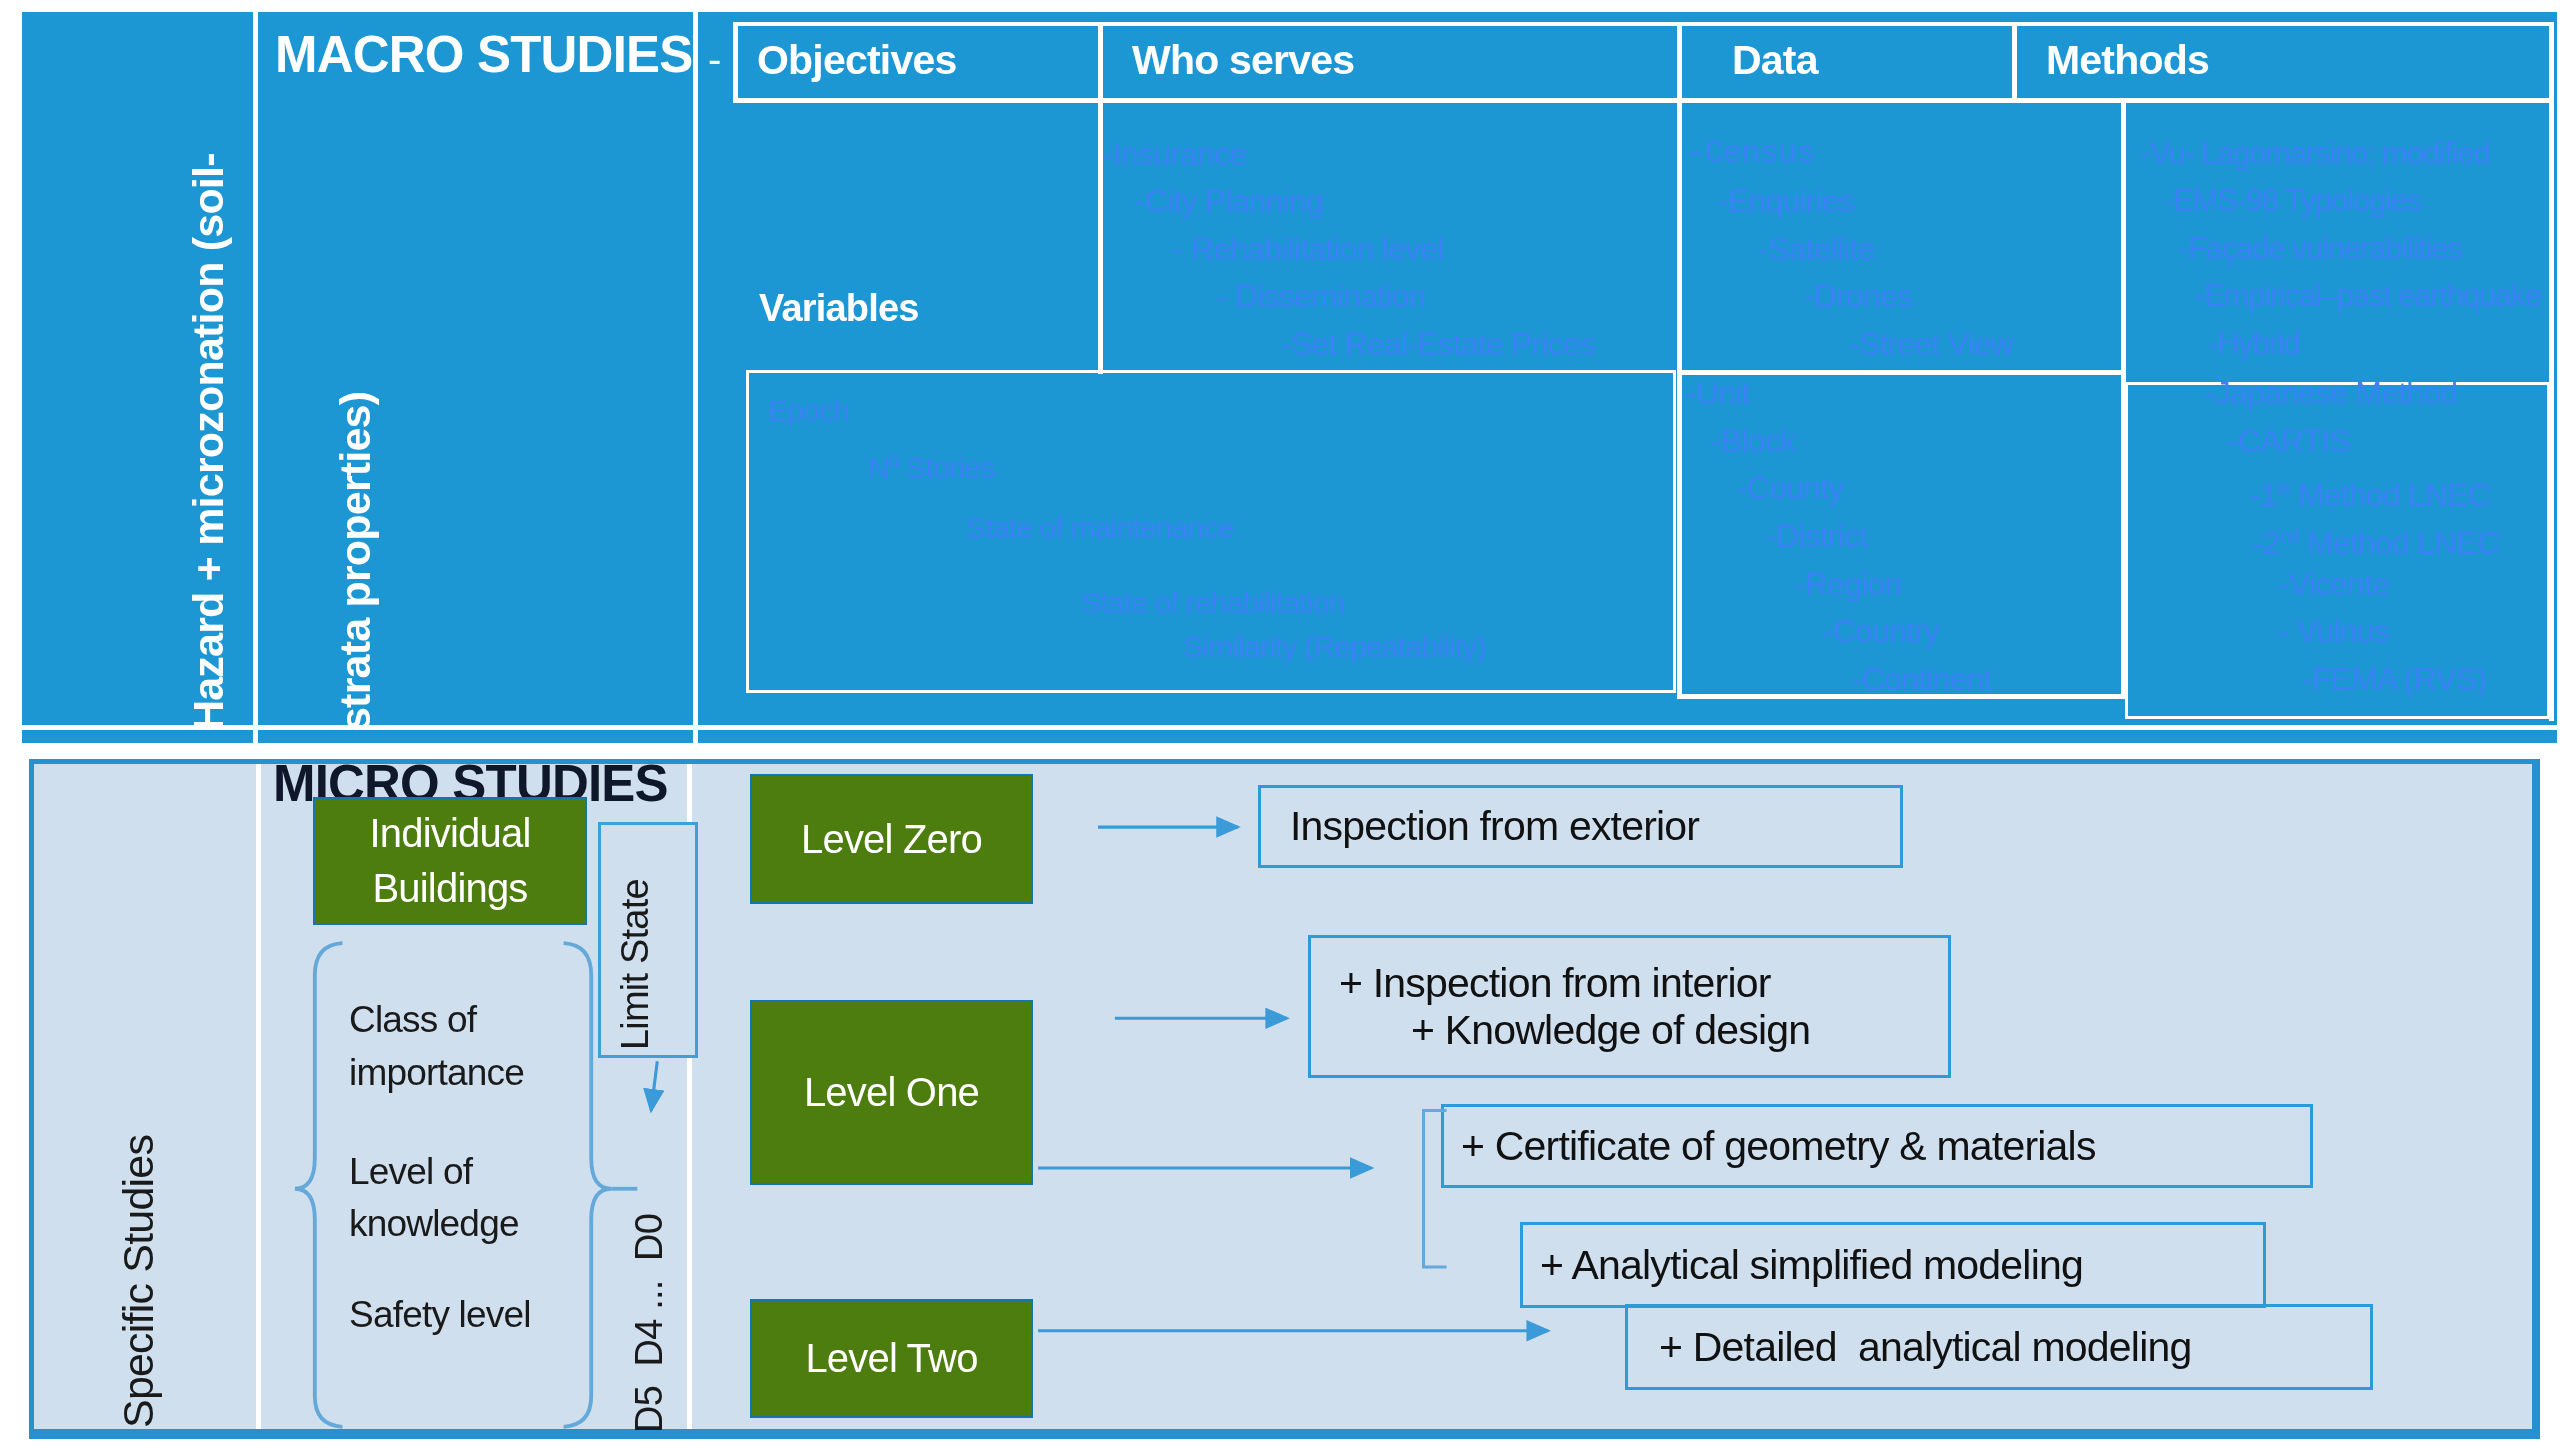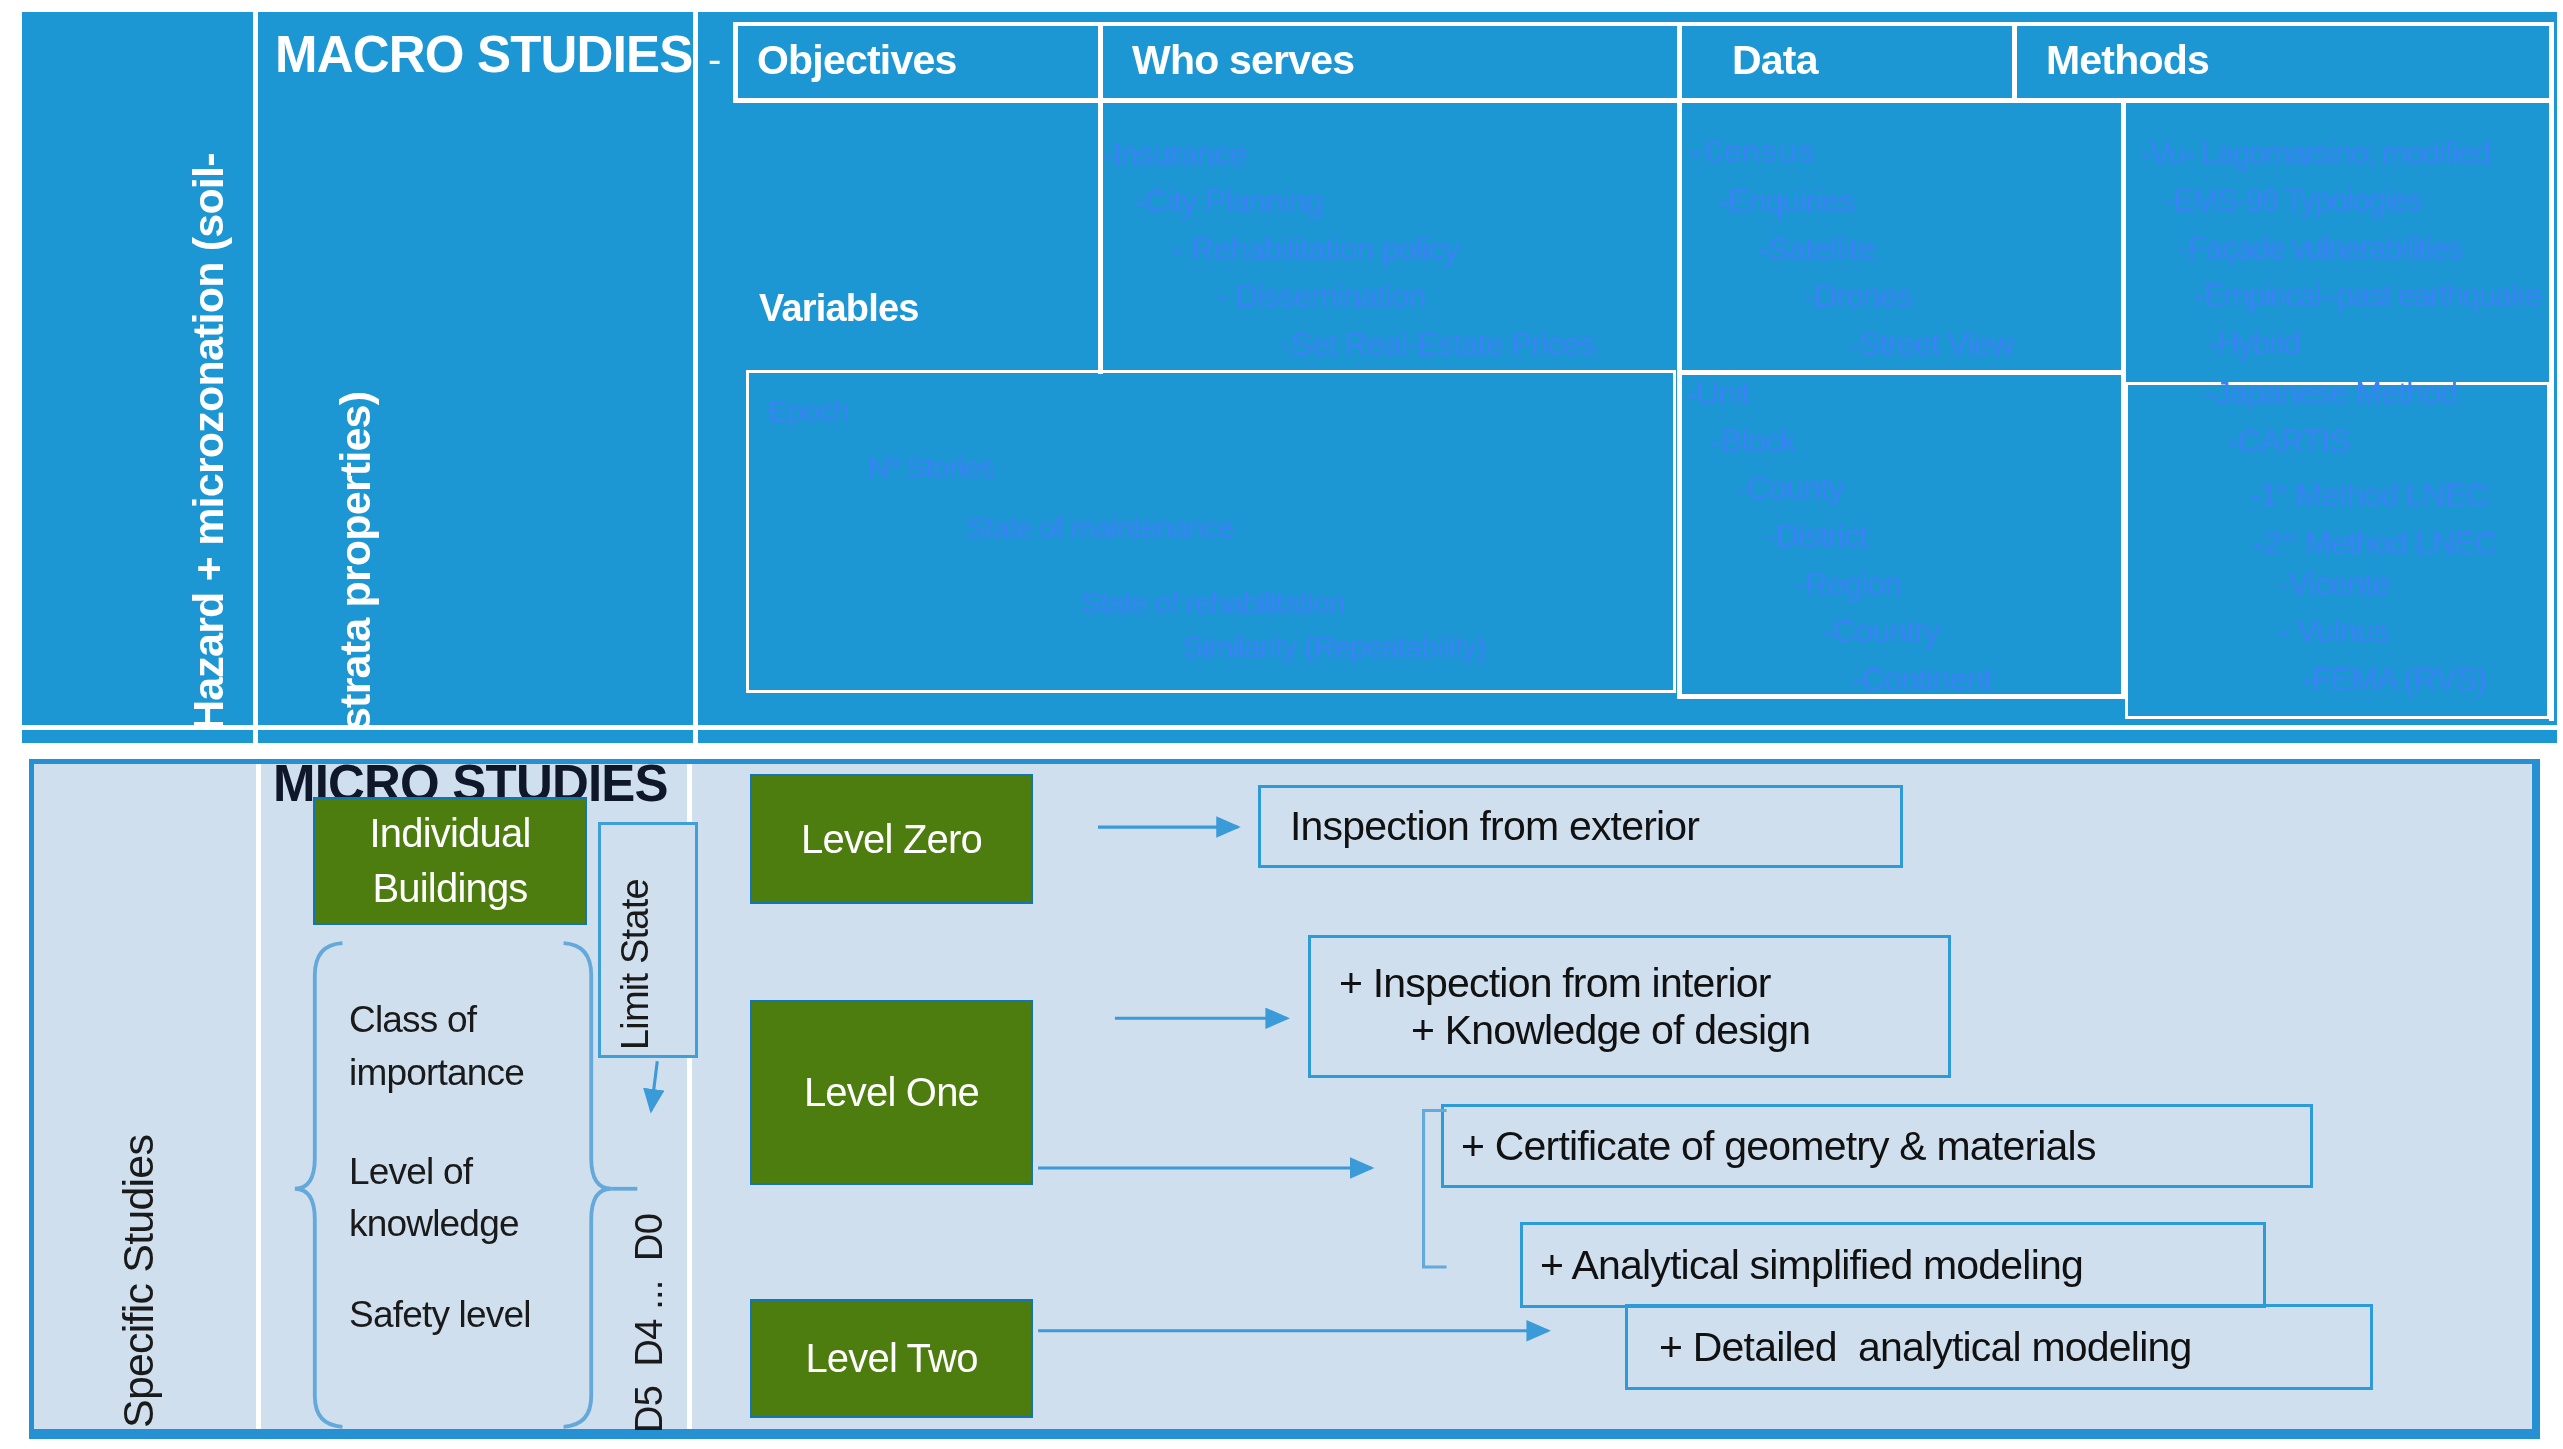--- a/index.html
+++ b/index.html
@@ -16,21 +16,21 @@
   .item-sm{font-size:31px;letter-spacing:-1.2px;}
   .vitem{position:absolute;font-size:30px;letter-spacing:-0.8px;line-height:46px;color:#3b82f6;white-space:pre;}
   .hcell{position:absolute;font-size:41px;font-weight:bold;color:#fff;line-height:77px;letter-spacing:-0.8px;}
   .wbox{position:absolute;border:3.8px solid #ffffff;}
   .rot{position:absolute;transform:rotate(-90deg);transform-origin:top left;white-space:pre;}
   .bluebox{position:absolute;background:#4d7c0f;border:2.3px solid #1176b2;display:flex;flex-direction:column;
            align-items:center;justify-content:center;color:#fff;font-size:40px;letter-spacing:-0.8px;}
   .outbox{position:absolute;border:3.8px solid #2e9bd9;display:flex;flex-direction:column;justify-content:center;
           font-size:41px;letter-spacing:-0.8px;color:#111;}
   .crit{position:absolute;font-size:37px;letter-spacing:-0.8px;line-height:37px;color:#1a1a1a;white-space:pre;}
-  sup{font-size:58%;vertical-align:super;font-family:Liberation Serif, serif;}
+  sup{font-size:58%;vertical-align:super;}
   svg{position:absolute;left:0;top:0;pointer-events:none;}
 </style>
 </head>
 <body>
 
 <div id="canvas">
 
   <div class="band" style="left:21.5px;top:12.3px;width:2535px;height:731px;"></div>
 
   <div class="vline" style="left:253px;top:12.3px;height:731px;"></div>
@@ -60,21 +60,21 @@
 
   <div class="hcell" style="left:757px;top:21.5px;">Objectives</div>
   <div class="hcell" style="left:1132px;top:21.5px;">Who serves</div>
   <div class="hcell" style="left:1732px;top:21.5px;">Data</div>
   <div class="hcell" style="left:2046px;top:21.5px;">Methods</div>
 
   <div class="abs bold wh" style="left:759px;top:287px;font-size:38px;letter-spacing:-0.8px;">Variables</div>
 
   <div class="item" style="left:1103px;top:134px;">-Insurance</div>
   <div class="item" style="left:1135px;top:181px;">-City Planning</div>
-  <div class="item" style="left:1173px;top:229px;">- Rehabilitation policy</div>
+  <div class="item" style="left:1173px;top:229px;">- Rehabilitation level</div>
   <div class="item" style="left:1217px;top:276px;">- Dissemination</div>
   <div class="item" style="left:1281px;top:324px;">-Set Real-Estate Prices</div>
 
   <div class="item" style="left:1686px;top:134px;font-family:Liberation Mono, monospace;">-Census</div>
   <div class="item" style="left:1718px;top:181px;">-Enquiries</div>
   <div class="item" style="left:1758px;top:229px;">-Satellite</div>
   <div class="item" style="left:1804px;top:276px;">-Drones</div>
   <div class="item" style="left:1849px;top:324px;">-Street View</div>
 
   <div class="item item-sm" style="left:2141px;top:134px;">-Vu- Lagomarsino; modified</div>

